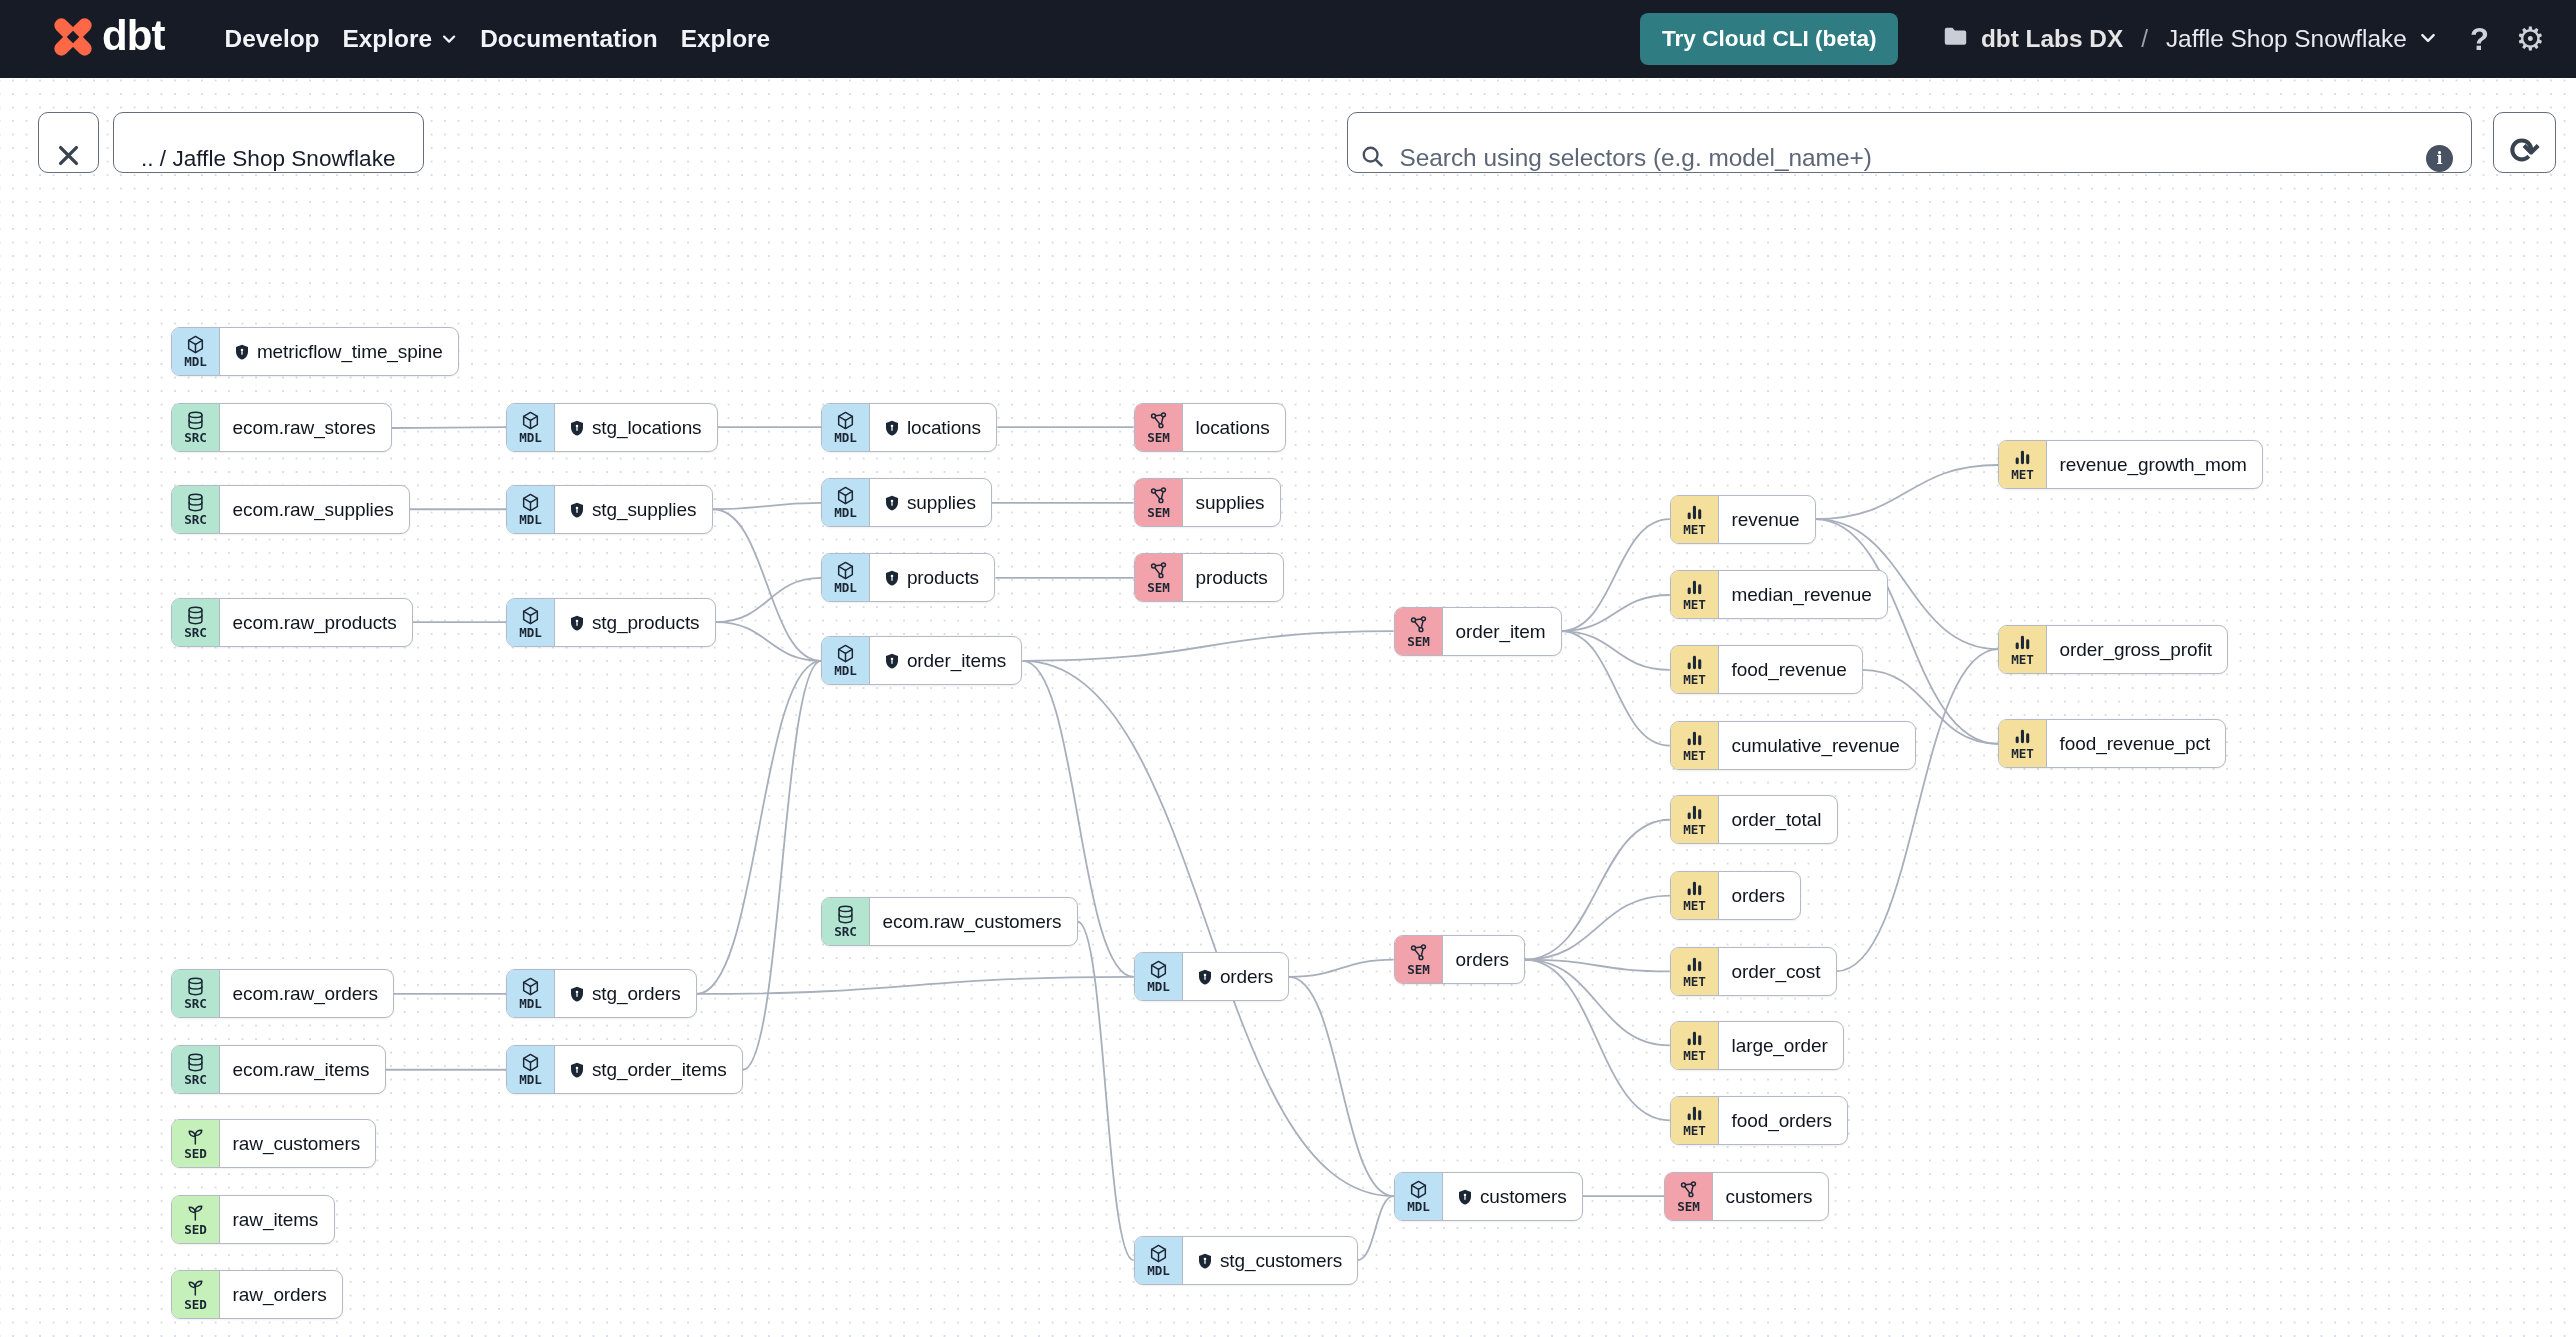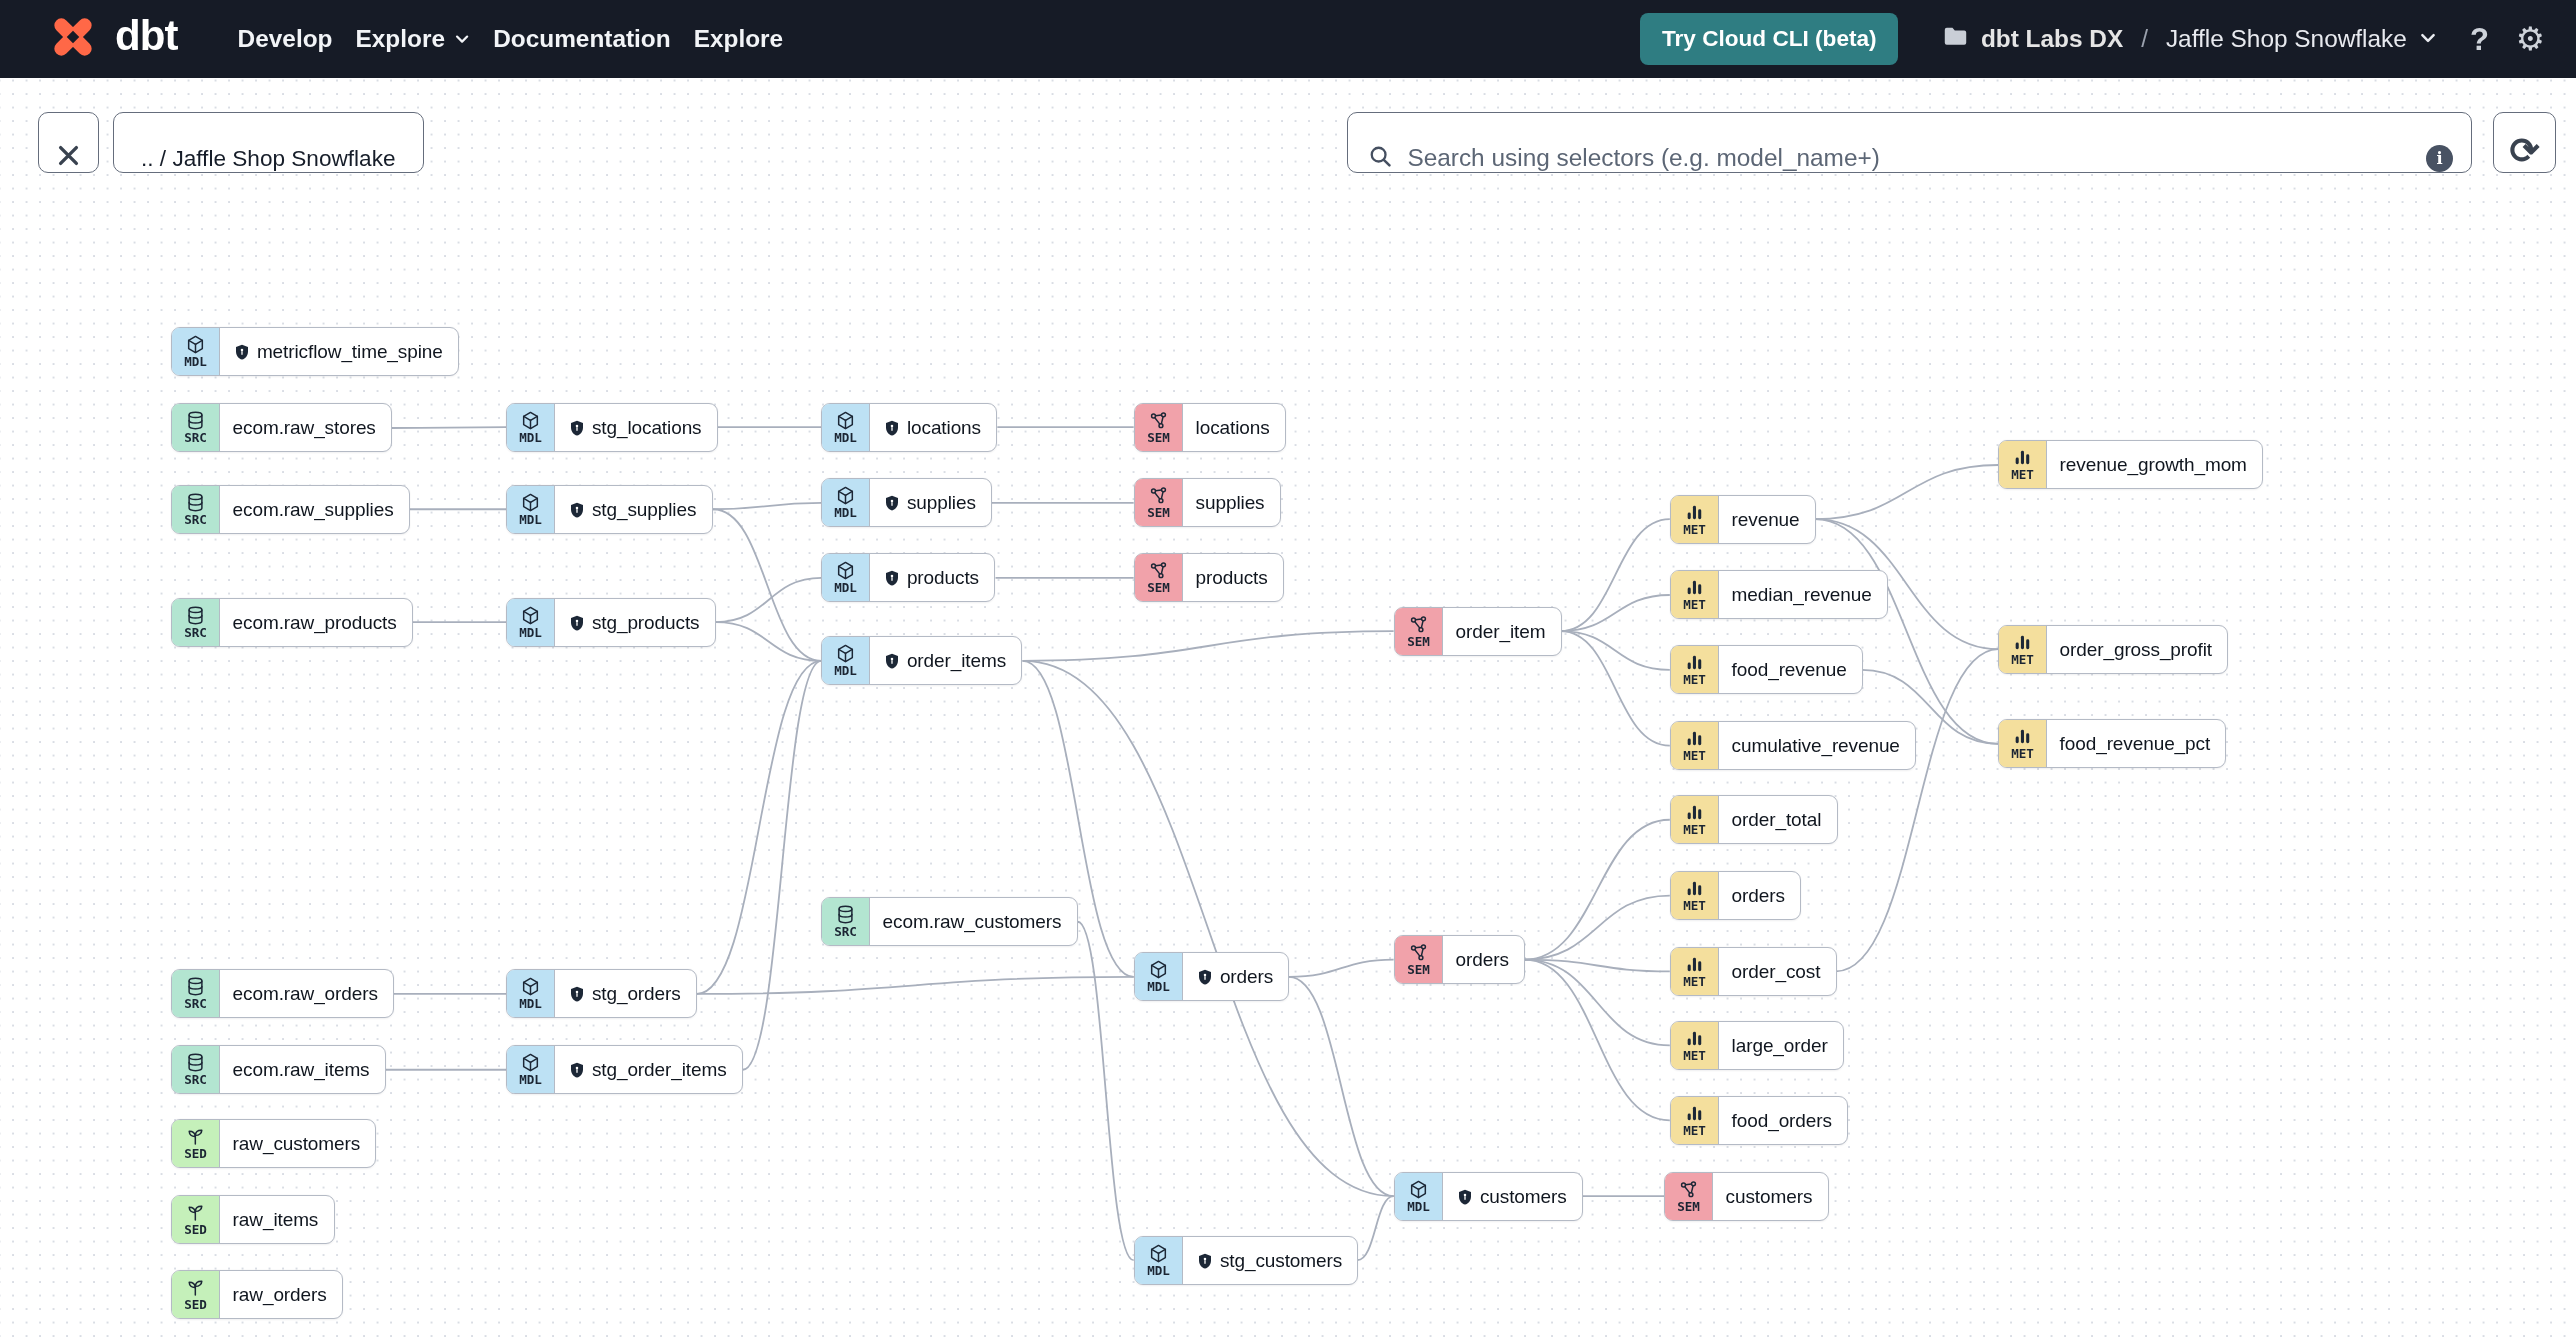--- a/index.html
+++ b/index.html
@@ -12,21 +12,21 @@
     background-position: 6.3px 6.3px;
     position:relative;
   }
 
   
   .navbar {
     position:absolute; left:0; top:0; width:2576px; height:78px;
     background:#161b26; display:flex; align-items:center;
     padding:0 31px 0 52px; z-index:50;
   }
-  .brand { display:flex; align-items:center; gap:21px; }
+  .brand { display:flex; align-items:center; gap:8px; }
   .brand-text { color:#ffffff; font-weight:700; font-size:42px; letter-spacing:-0.9px; line-height:1; padding-bottom:5.4px;}
   .nav-links { display:flex; align-items:center; gap:23px; margin-left:60px; }
   .nav-link { color:#f2f4f7; font-size:24.4px; font-weight:600; display:flex; align-items:center; gap:9px; cursor:pointer; }
   .spacer { flex:1; }
   .cta-btn {
     background:#2f7d82; color:#ffffff; font-size:22.6px; font-weight:600;
     border:none; border-radius:8.1px; padding:12.6px 21.7px; cursor:pointer; white-space:nowrap;
   }
   .proj-crumb { display:flex; align-items:center; gap:12.6px; margin-left:45px; color:#e8eaef; font-size:24.4px; white-space:nowrap;}
   .proj-crumb .org { font-weight:700; color:#e5e5e5; }
@@ -35,21 +35,21 @@
   .help-q { color:#ced3da; font-size:31px; font-weight:700; line-height:1; }
   .gear { color:#ced3da; font-size:32.5px; line-height:1; }
 
   
   .ctrl {
     position:absolute; background:#ffffff; border:1.8px solid #656d7c; border-radius:10px;
     display:flex; align-items:flex-end; justify-content:center; z-index:40;
   }
   .close-btn { left:38px; top:112px; width:61px; height:61px; cursor:pointer; }
   .crumb-box { left:113px; top:112px; height:61px; padding:0 27px; font-size:22.6px; color:#161d29; }
-  .search-box { left:1347px; top:112px; width:1125px; height:61px; justify-content:flex-start; padding:0 18px 0 20px; }
+  .search-box { left:1347px; top:112px; width:1125px; height:61px; justify-content:flex-start; padding:0 18px 0 12px; }
   .search-box input {
     border:none; outline:none; flex:1; font-size:24.4px; color:#161d29;
     font-family:"Liberation Sans", sans-serif; background:transparent; margin-left:14.4px;
   }
   .search-box input::placeholder { color:#5c6675; opacity:1; }
   .info-dot {
     width:27px; height:27px; border-radius:50%; background:#485263; color:#ffffff;
     font-size:16.2px; font-weight:700; display:flex; align-items:center; justify-content:center;
     font-family:"DejaVu Serif", serif; flex:0 0 auto; cursor:pointer;
   }

